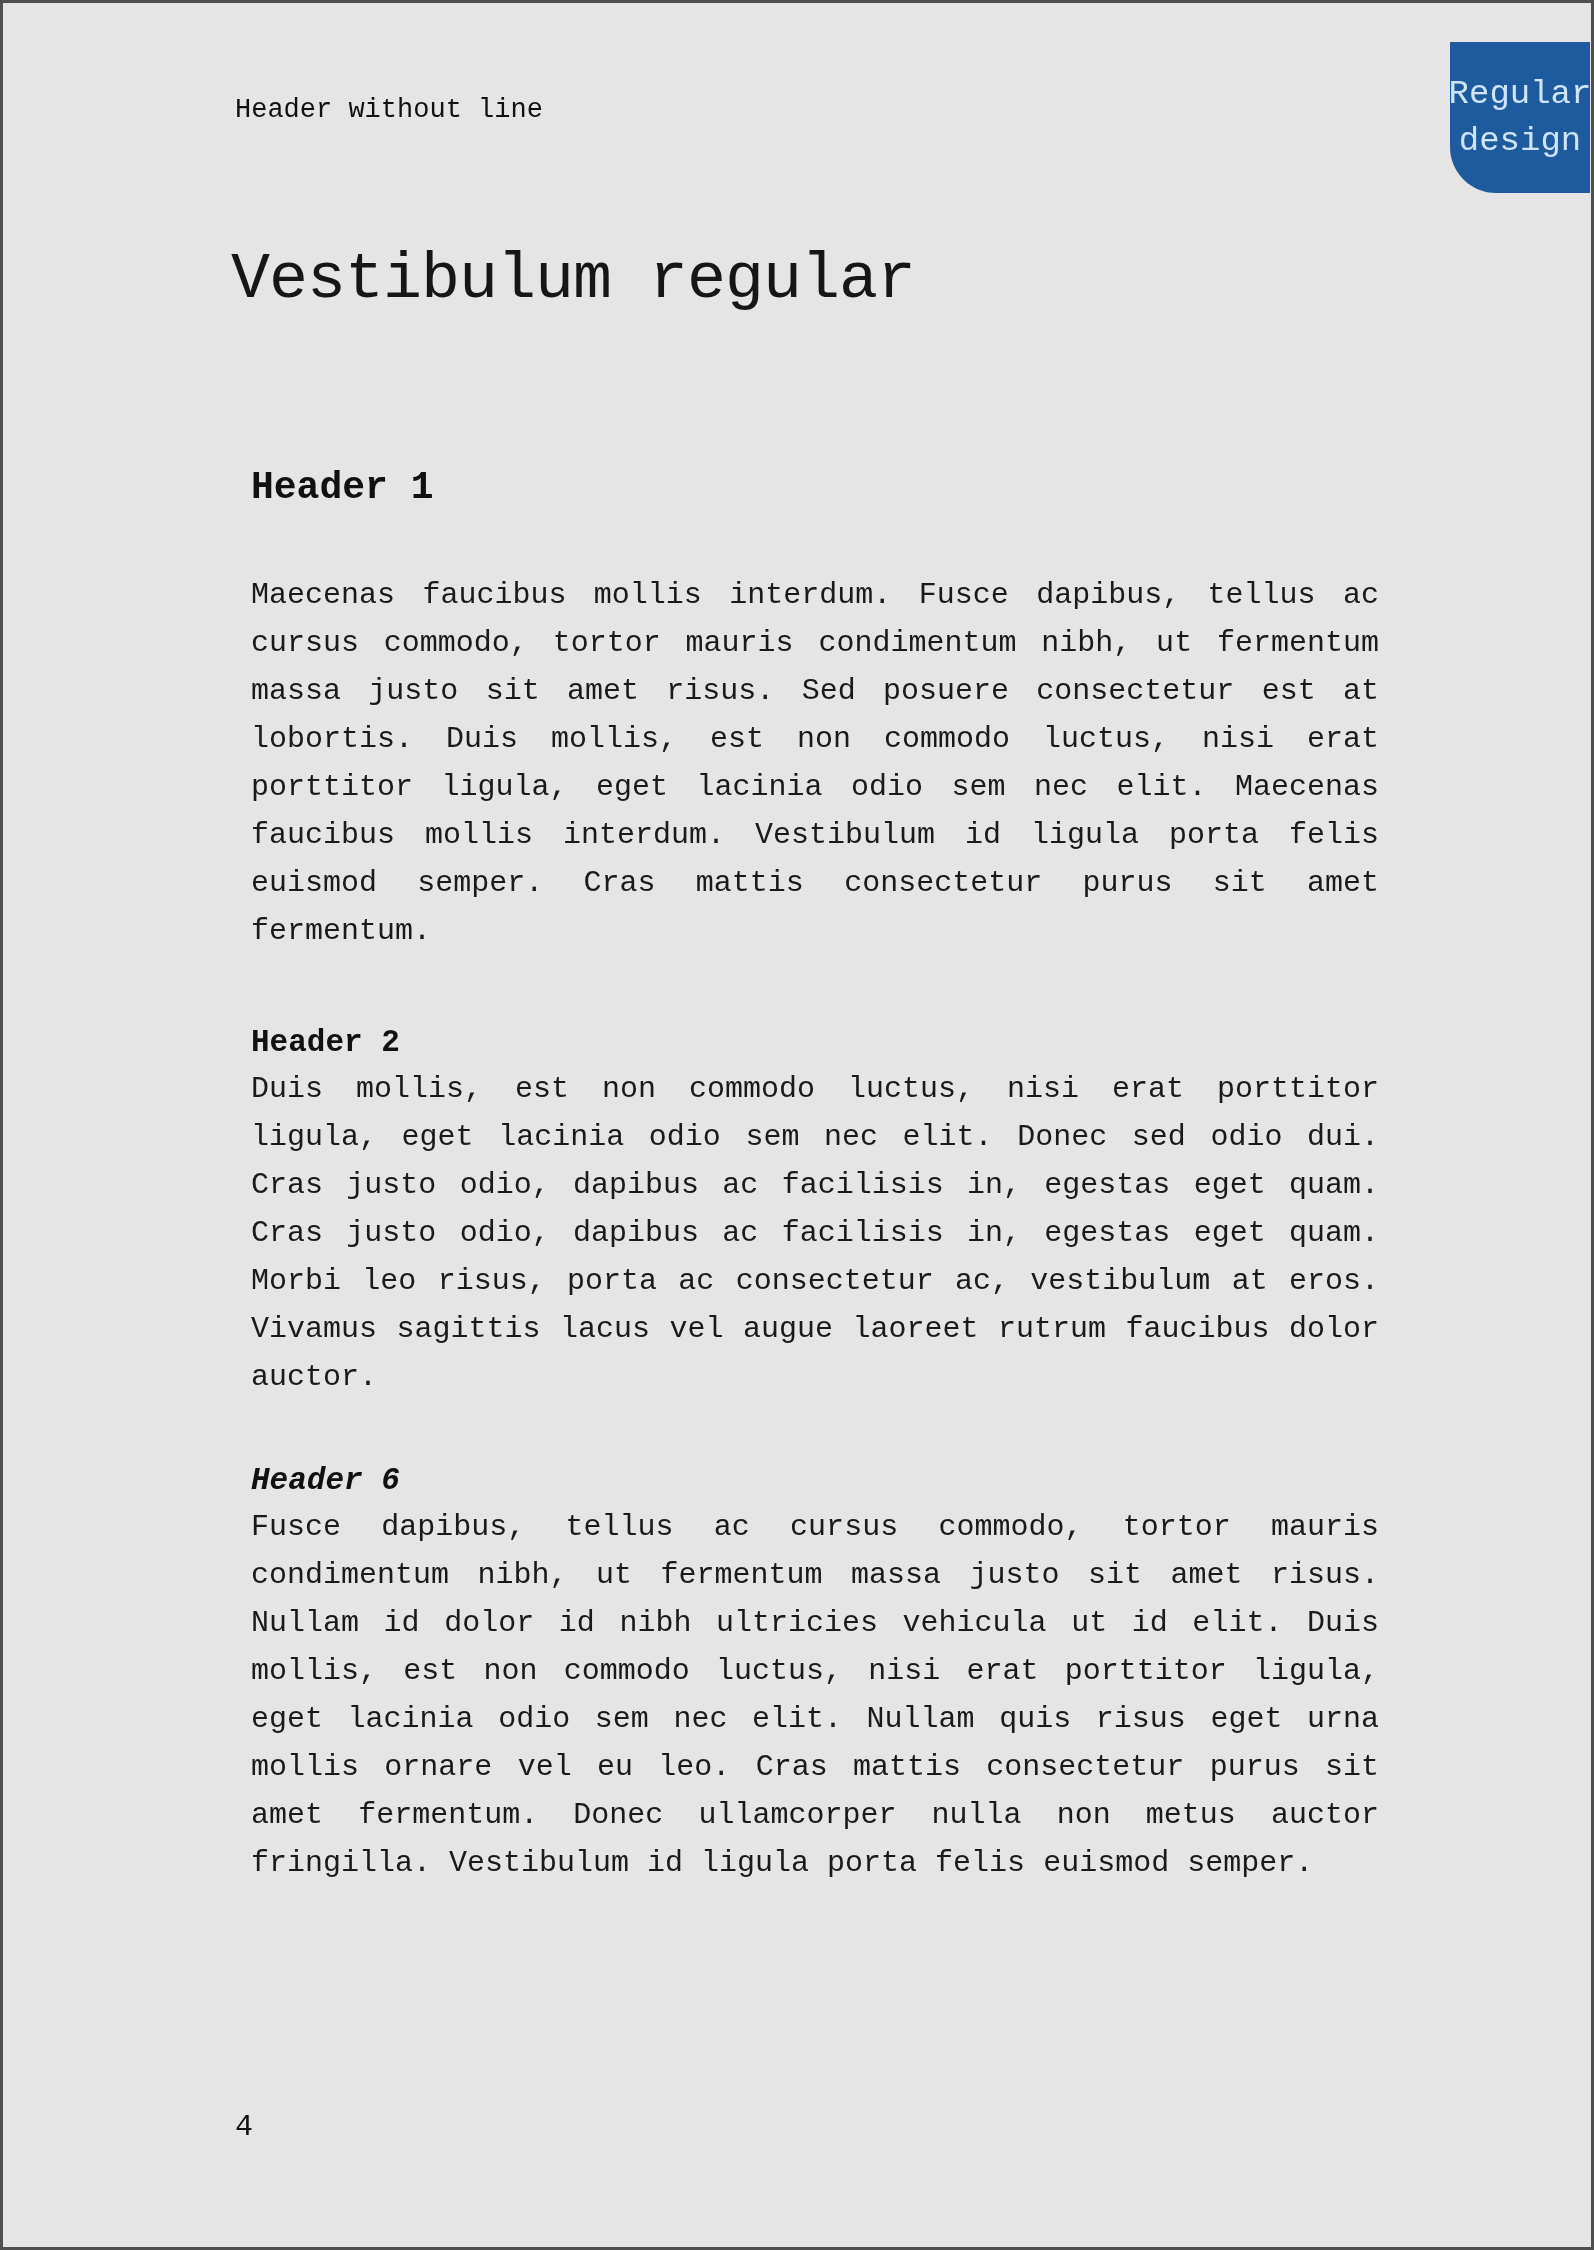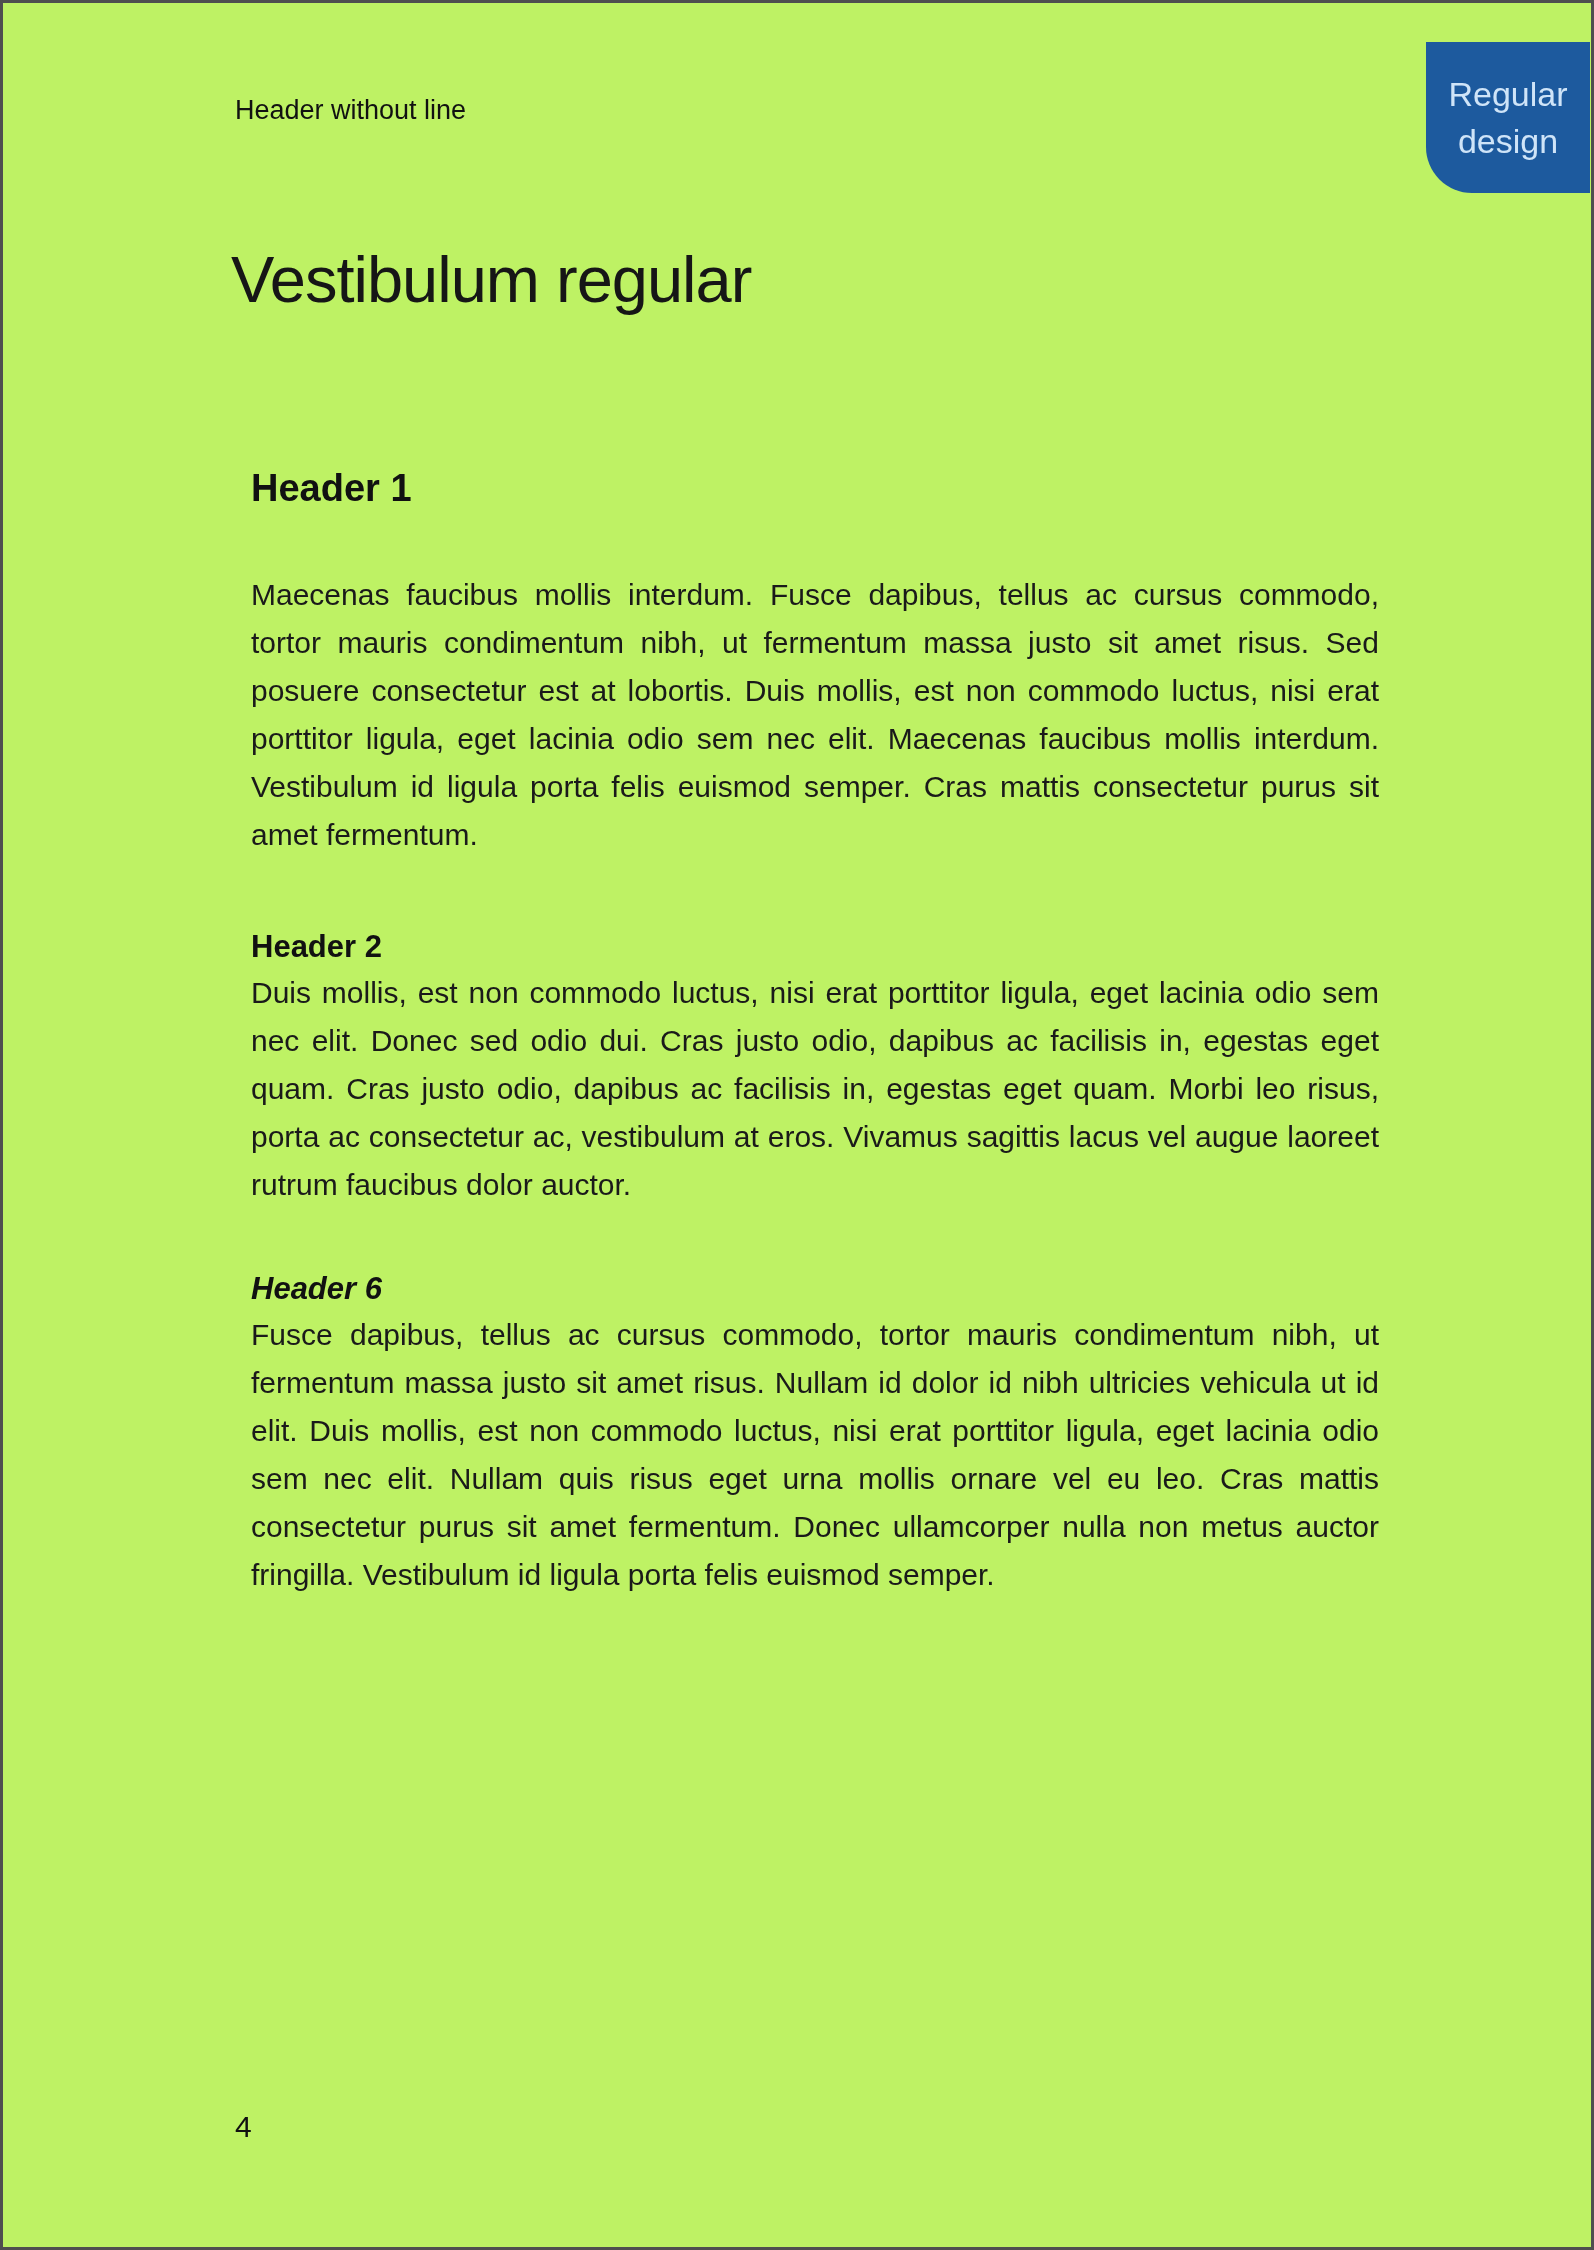--- a/index.html
+++ b/index.html
@@ -5,39 +5,39 @@
   html, body {
     margin: 0;
     padding: 0;
     background: #ffffff;
   }
   .page {
     position: relative;
     width: 1594px;
     height: 2250px;
     box-sizing: border-box;
-    background: #bef264;
+    background: #e5e5e5;
     border: 3px solid #4f4f4f;
-    font-family: Liberation Sans, sans-serif;
+    font-family: Liberation Mono, monospace;
     color: #1a1a1a;
     overflow: hidden;
   }
   .running-header {
     position: absolute;
     left: 232px;
     top: 90px;
     font-size: 27px;
     line-height: 34px;
     color: #111111;
   }
   .corner-badge {
     position: absolute;
     top: 39px;
     right: 1px;
-    width: 164px;
+    width: 140px;
     height: 151px;
     background: #1d5a9e;
     border-bottom-left-radius: 46px;
     display: flex;
     flex-direction: column;
     align-items: center;
     justify-content: center;
     text-align: center;
   }
   .corner-badge .badge-line {

